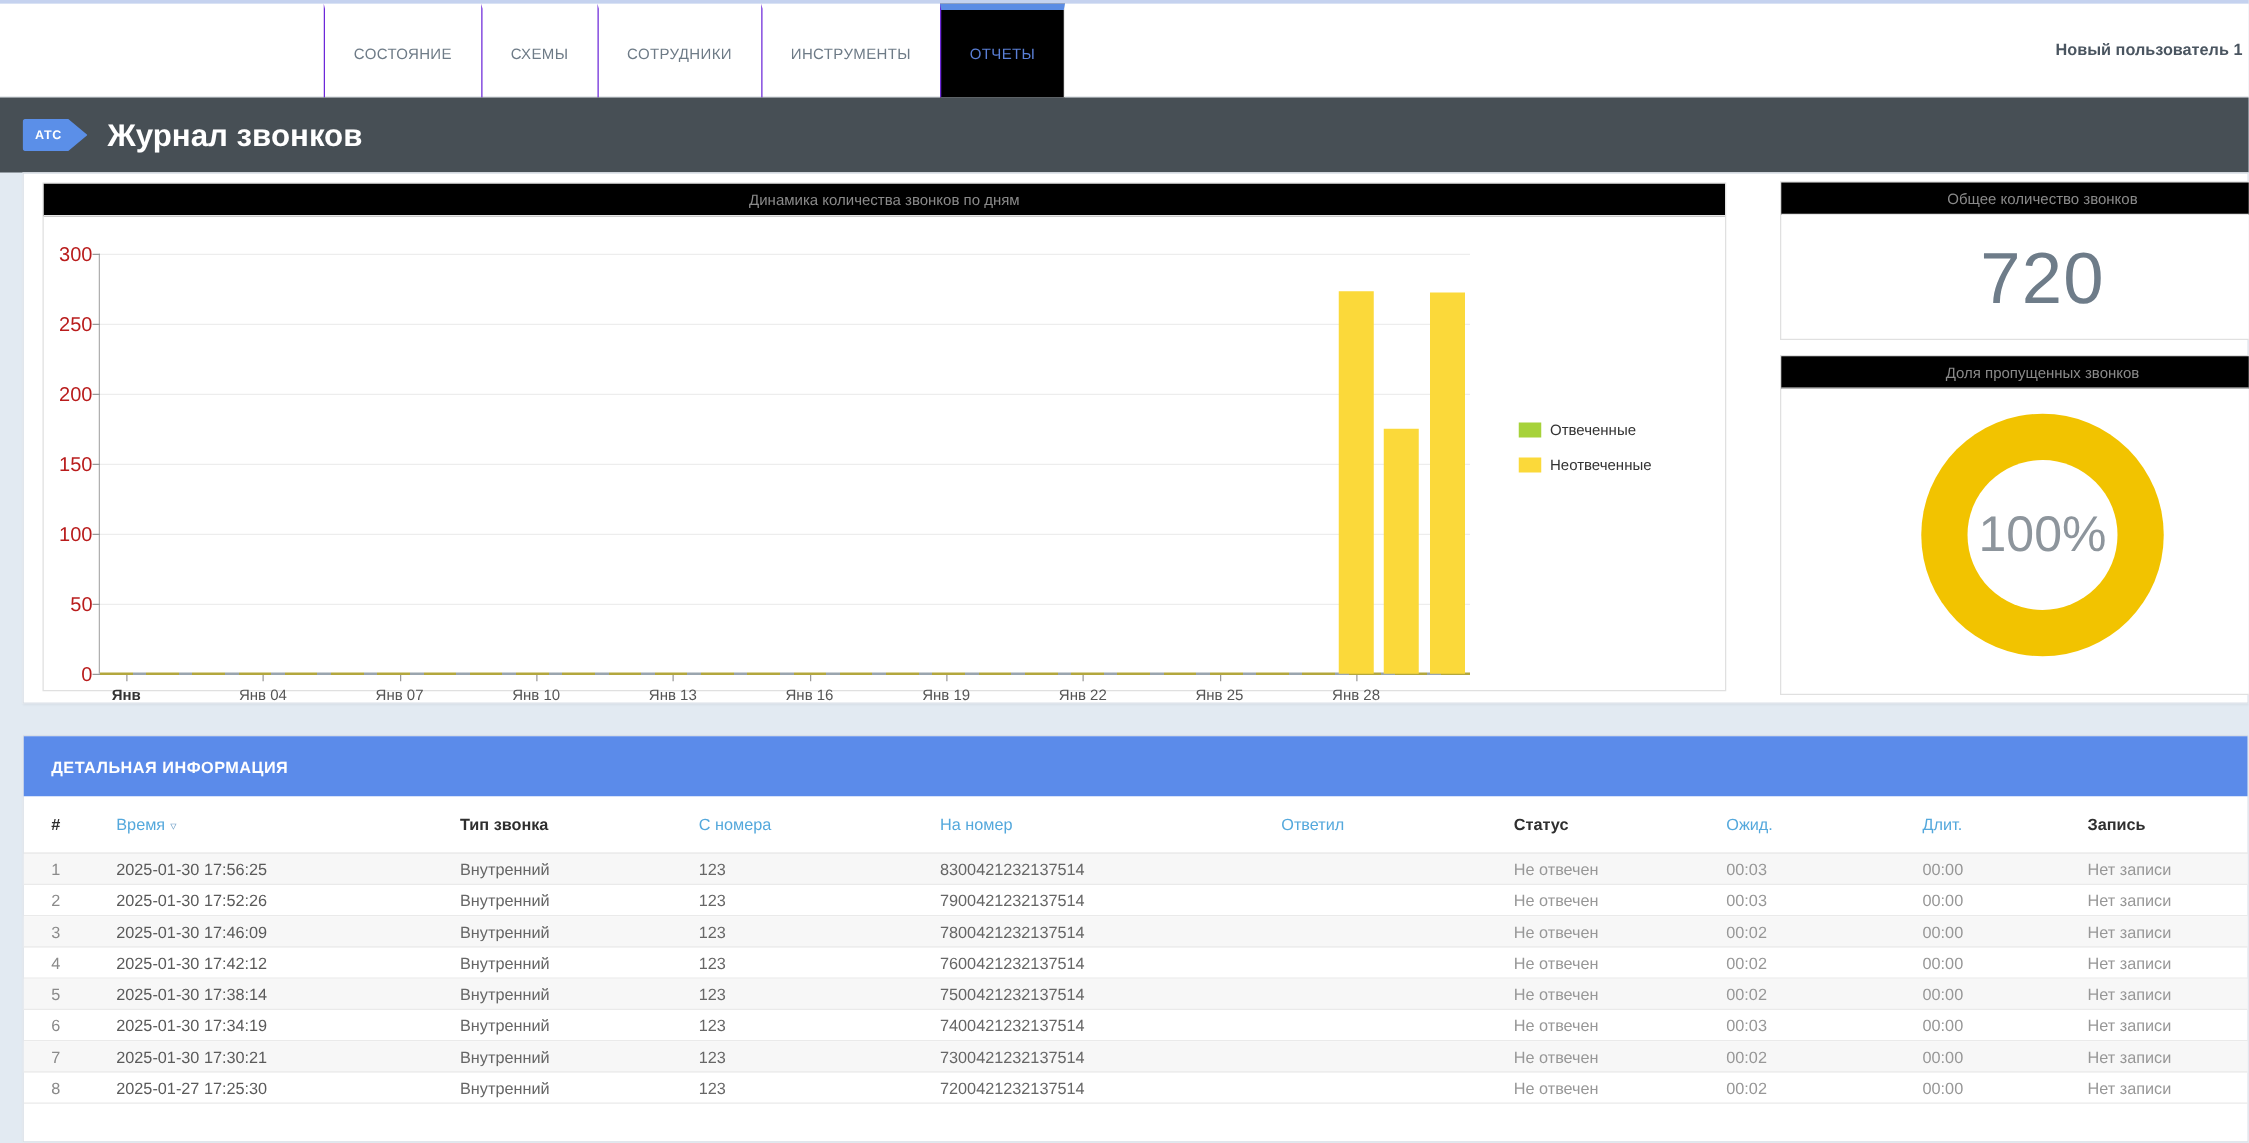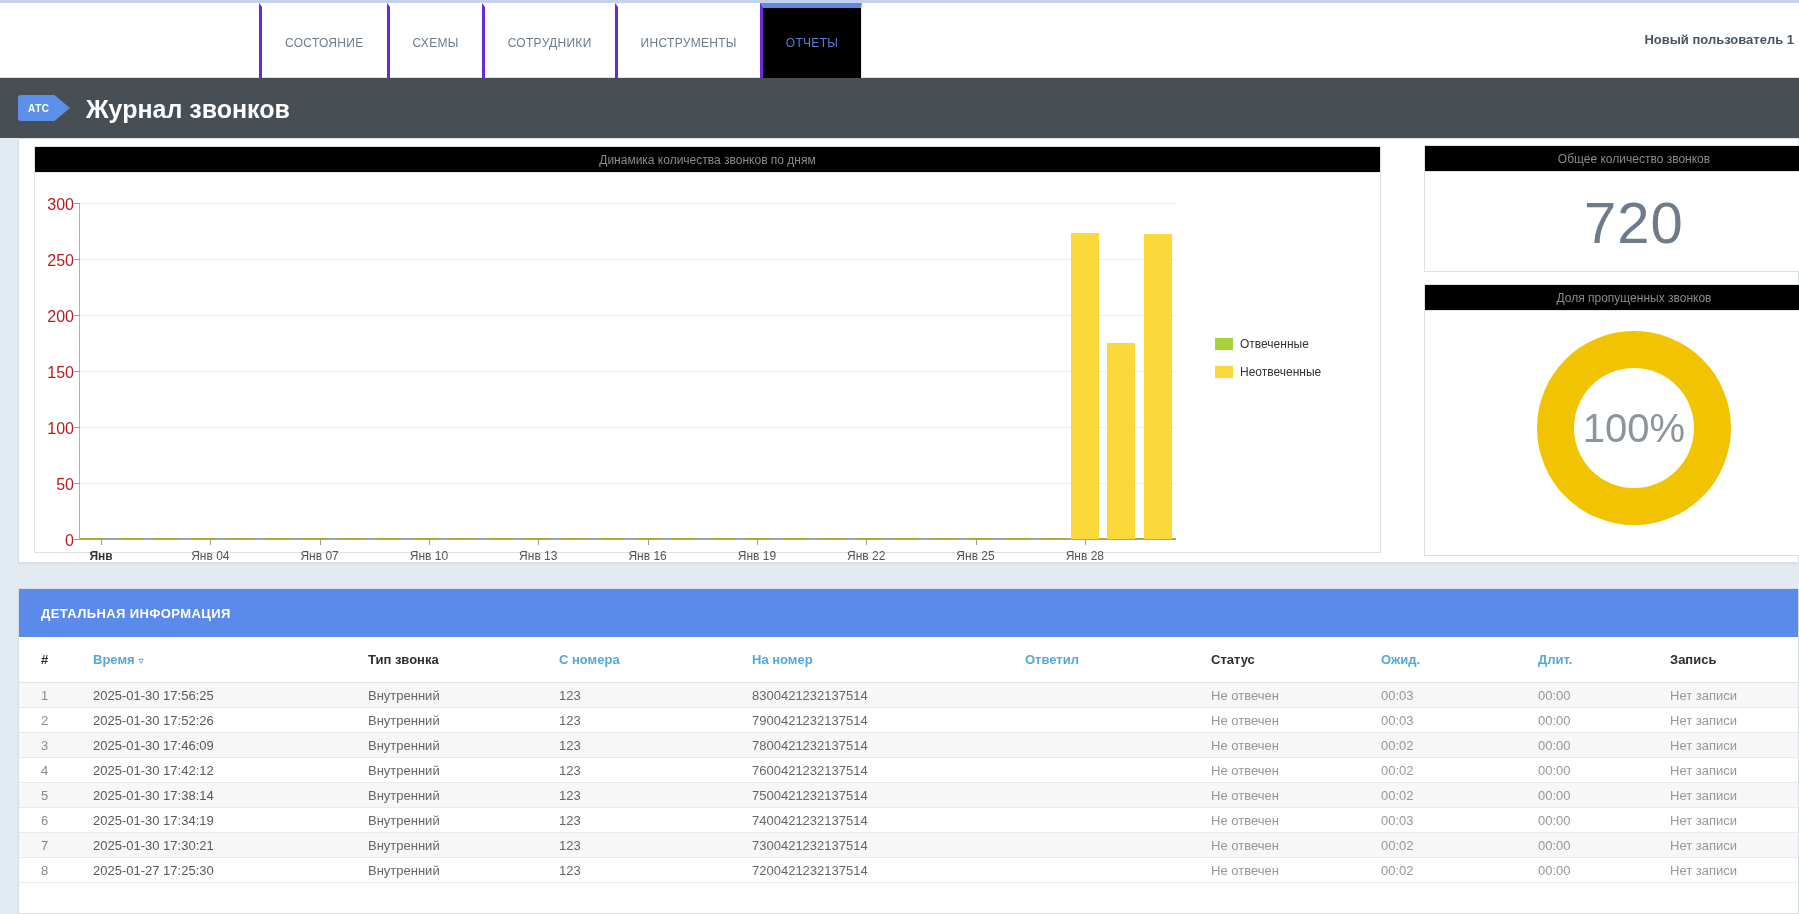--- a/index.html
+++ b/index.html
@@ -18,21 +18,21 @@
   .logo-icon .rail { position:absolute; left:6px; top:29px; width:42px; height:2px; background:#111; }
   .logo-icon .drop1,.logo-icon .drop2,.logo-icon .drop3 { position:absolute; top:31px; width:2px; height:4px; background:#111; }
   .logo-icon .drop1{ left:6px; } .logo-icon .drop2{ left:26px; } .logo-icon .drop3{ left:46px; }
   .logo-icon .leaf { position:absolute; top:34px; width:12px; height:12px; background:#111; border-radius:2px; }
   .logo-icon .leaf.l1{ left:1px; } .logo-icon .leaf.l2{ left:21px; } .logo-icon .leaf.l3{ left:41px; }
   .brand { font-size:31px; font-weight:bold; letter-spacing:.5px; margin-left:10px; }
   .brand .pink { color:#e3146f; } .brand .black { color:#121212; }
 
   .nav-tabs { position:absolute; left:259px; top:0; height:75px; display:flex; }
   .tab { height:75px; padding:0 23px; display:flex; align-items:center; font-size:12px; color:#6e7b87;
-         border-left:3px solid #6d28d9; border-top:4px solid transparent; cursor:pointer; letter-spacing:.3px; }
+         border-left:1px solid #6d28d9; border-top:4px solid transparent; cursor:pointer; letter-spacing:.3px; }
   .tab:last-child { border-right:1px solid #ececec; }
   .tab.active { background:#000000; border-top:5px solid #5b8ce4; color:#5a7fd6; }
   .user-name { position:absolute; right:5px; top:29px; font-size:13px; font-weight:bold; color:#4a5560; white-space:nowrap; cursor:pointer; }
 
   
   .dark-bar { position:absolute; left:0; top:78px; width:1799px; height:60px; background:#474f55; }
   .ats-badge { position:absolute; left:18px; top:17px; width:52px; height:26px; background:#5b8fe8; color:#fff;
                font-size:10px; font-weight:bold; letter-spacing:.5px; display:flex; align-items:center; padding-left:10px;
                clip-path:polygon(0 0, 70% 0, 100% 50%, 70% 100%, 0 100%); border-radius:3px; }
   .page-title { position:absolute; left:86px; top:17px; color:#fff; font-size:25px; font-weight:bold; }
@@ -74,21 +74,21 @@
                 display:flex; align-items:center; justify-content:center; }
   .donut-label { font-size:40px; font-weight:300; color:#8d959c; }
 
   
   .table-banner { height:48px; background:#5b8bea; display:flex; align-items:center; padding-left:22px;
                   color:#fff; font-size:13px; font-weight:bold; letter-spacing:.4px;text-align:center; }
   .tbl-grid { display:grid; grid-template-columns:52px 275px 191px 193px 273px 186px 170px 157px 132px 1fr; align-items:center; }
   .tbl-head { height:46px; border-bottom:1px solid #e2e2e2; font-size:13px; font-weight:bold; color:#2f2f2f; }
   .tbl-head .col { padding-left:22px; white-space:nowrap; }
   .tbl-head .col:first-child { padding-left:22px; }
-  .tbl-head .col.link { color:#54a8dc; cursor:pointer; font-weight:bold; }
+  .tbl-head .col.link { color:#54a8dc; cursor:pointer; font-weight:normal; }
   .sort-ic { font-size:10px; color:#7aa7cc; margin-left:4px; }
   .tbl-row { height:25px; border-bottom:1px solid #eaeaea; font-size:13px; color:#666; cursor:pointer; }
   .tbl-row:nth-child(odd) { background:#f7f7f7; }
   .tbl-row .cell { padding-left:22px; white-space:nowrap; overflow:hidden; }
   .tbl-row .cell:nth-child(1) { color:#8a8a8a; }
   .tbl-row .cell:nth-child(2) { color:#5a5a5a; }
   .tbl-row .cell:nth-child(7), .tbl-row .cell:nth-child(8),
   .tbl-row .cell:nth-child(9), .tbl-row .cell:nth-child(10) { color:#979797; }
 </style>
 </head>

